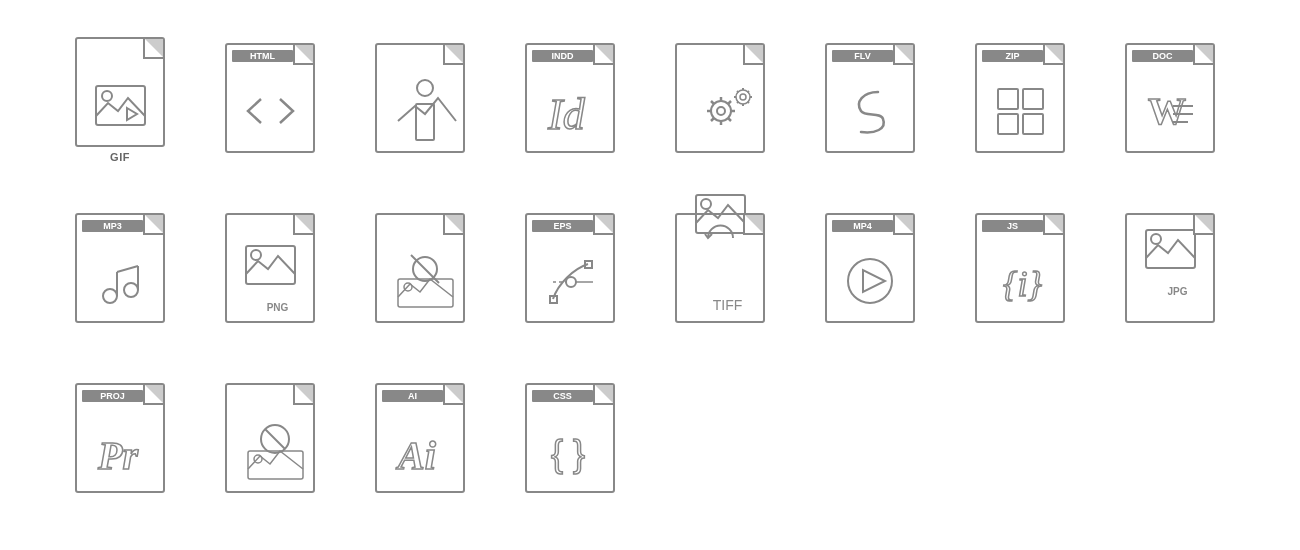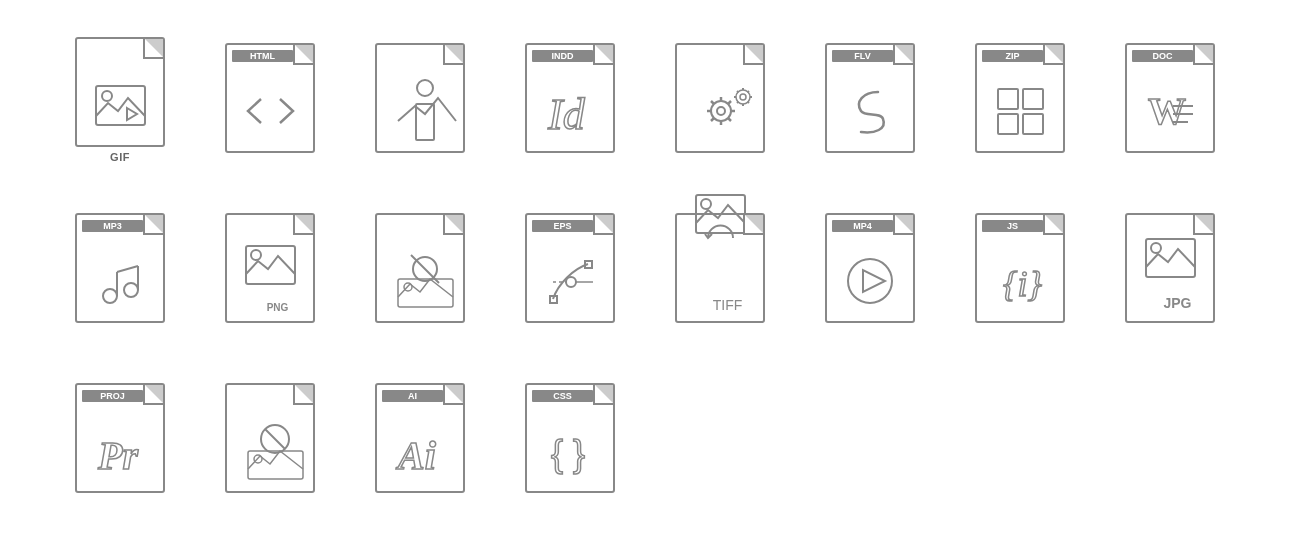--- a/index.html
+++ b/index.html
@@ -350,21 +350,21 @@
 
   <div class="file-icon">
     <div class="file-doc fold">
       <div class="file-content" style="margin-top:5px;">
         <svg class="icon" viewBox="0 0 55 55">
           <rect x="3" y="5" width="49" height="38" rx="2" stroke="#888" stroke-width="2" fill="none"></rect>
           <polyline points="3,33 15,20 25,28 35,15 52,33" stroke="#888" stroke-width="2" fill="none"></polyline>
           <circle cx="13" cy="14" r="5" stroke="#888" stroke-width="2" fill="none"></circle>
         </svg>
       </div>
-      <span style="font-size:14px;font-weight:bold;color:#888;margin-bottom:4px;">JPG</span>
+      <span style="font-size:10px;font-weight:bold;color:#888;margin-bottom:18px;">JPG</span>
     </div>
     <span class="file-name"></span>
   </div>
 
   <div class="file-icon">
     <div class="file-doc fold">
       <span class="file-label">PROJ</span>
       <div class="file-content">
         <svg class="icon" viewBox="0 0 55 55">
           <text x="5" y="45" font-size="40" font-family="Georgia, serif" font-style="italic" font-weight="bold" fill="none" stroke="#888" stroke-width="1.5">Pr</text>

